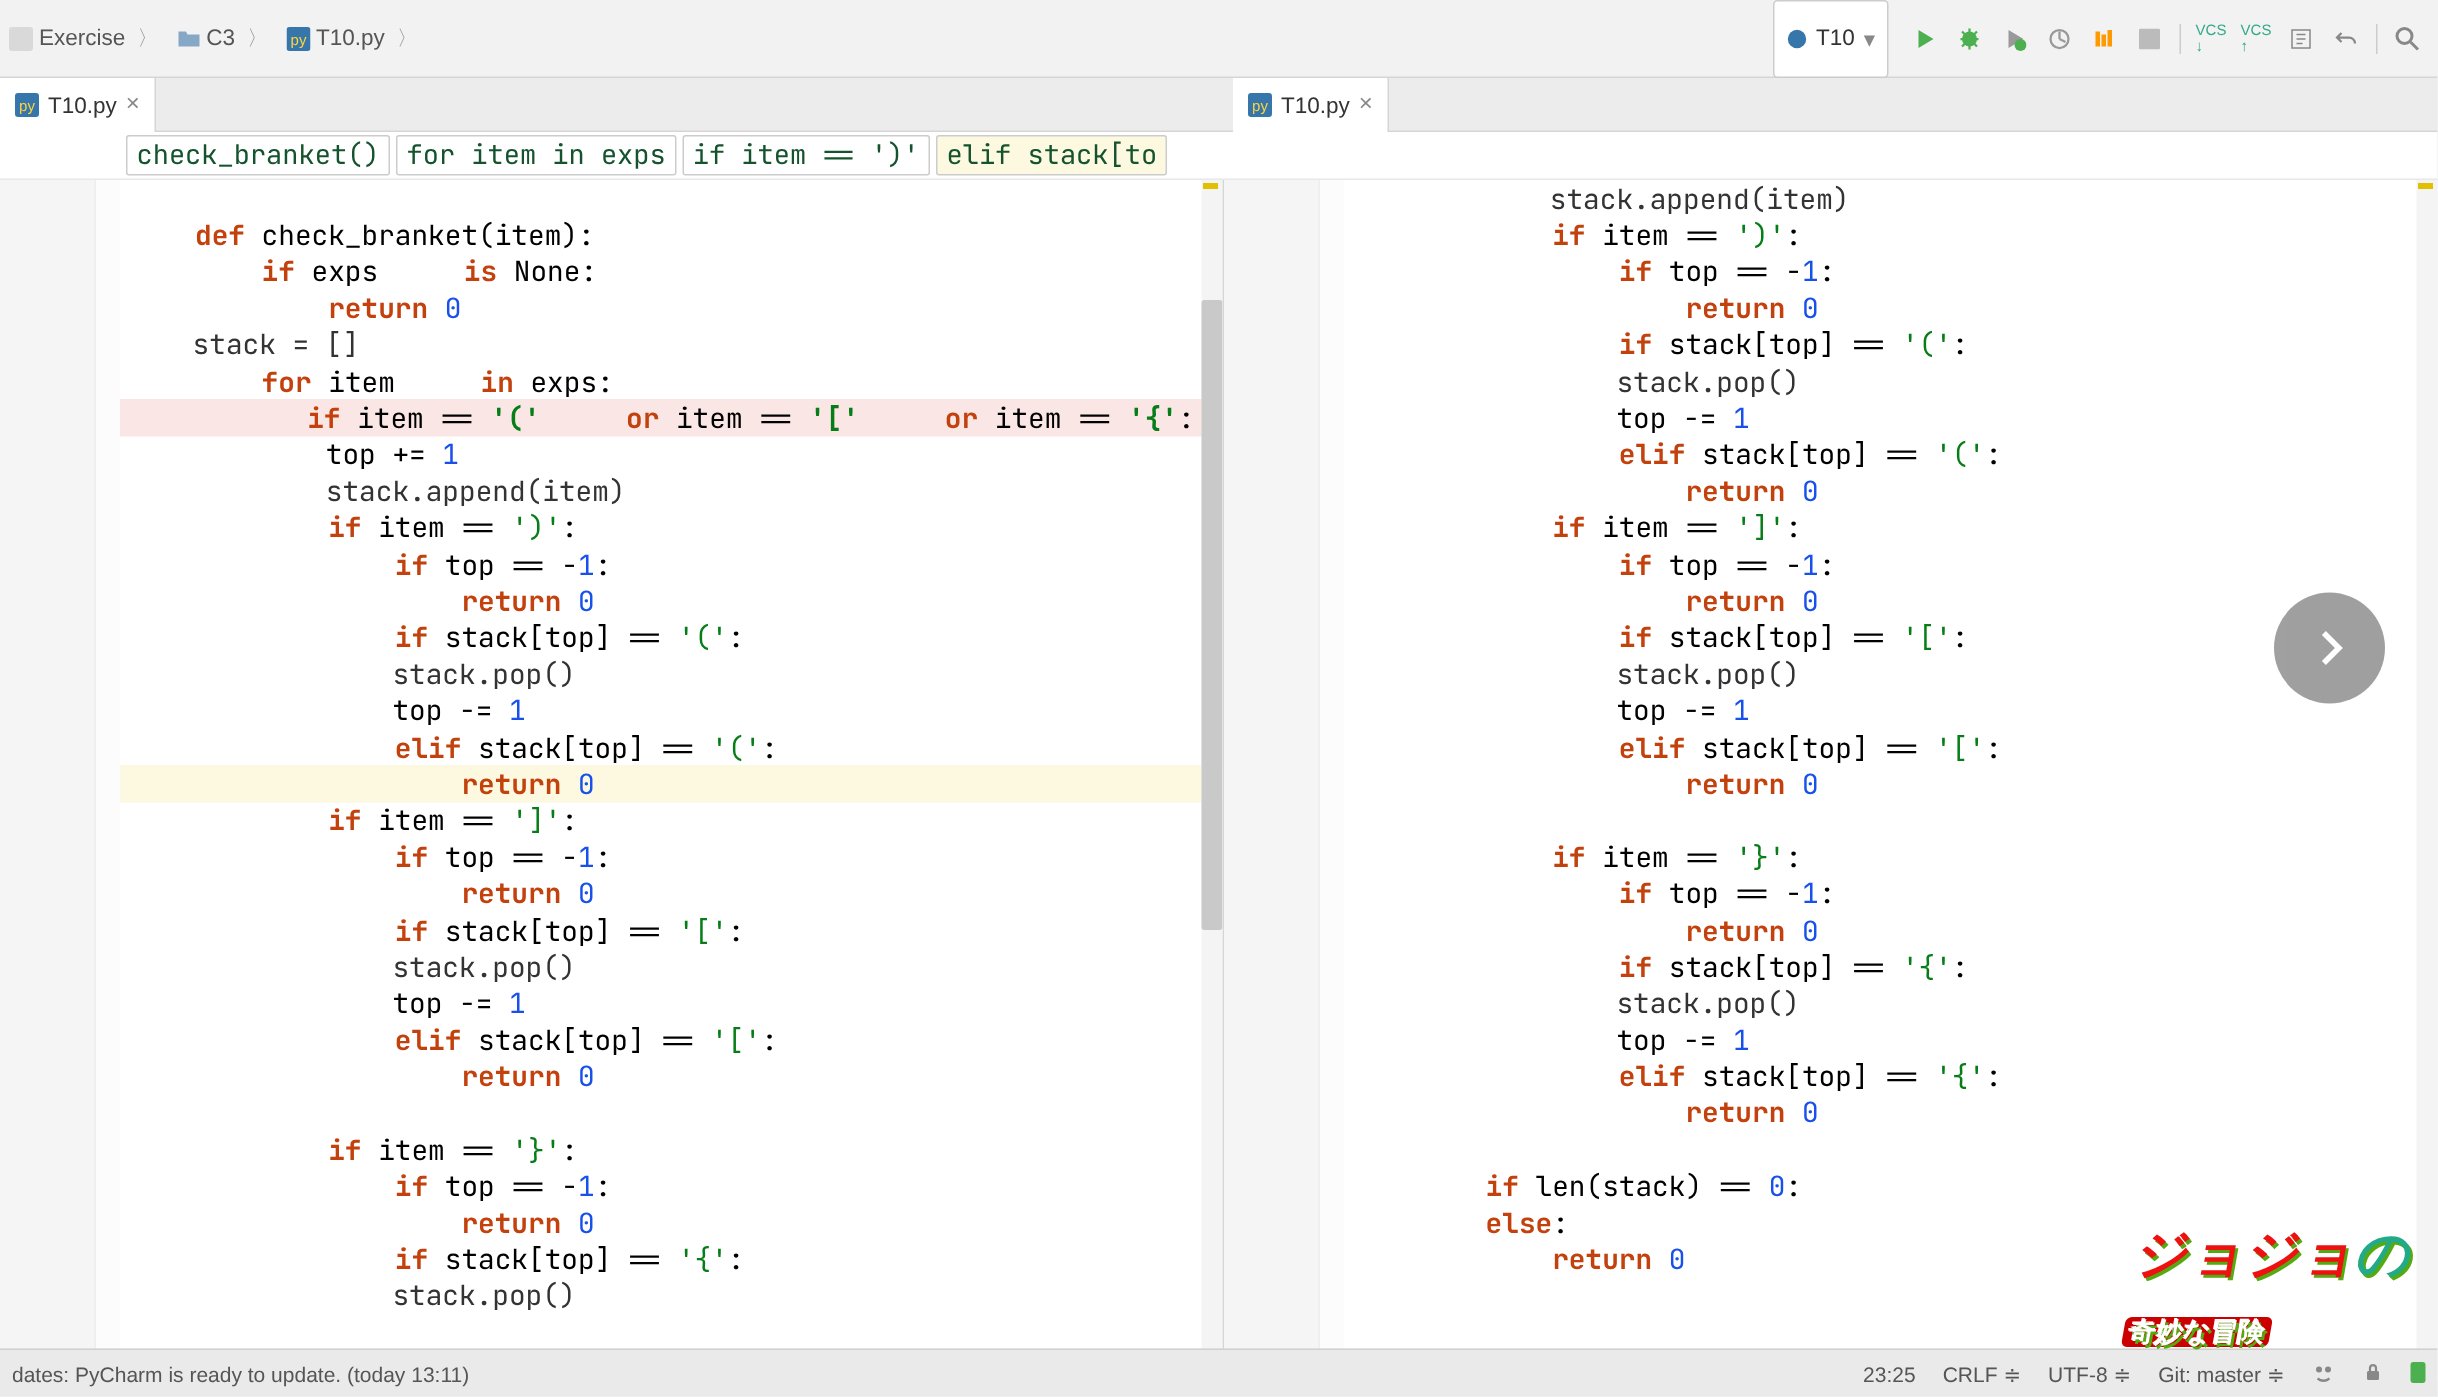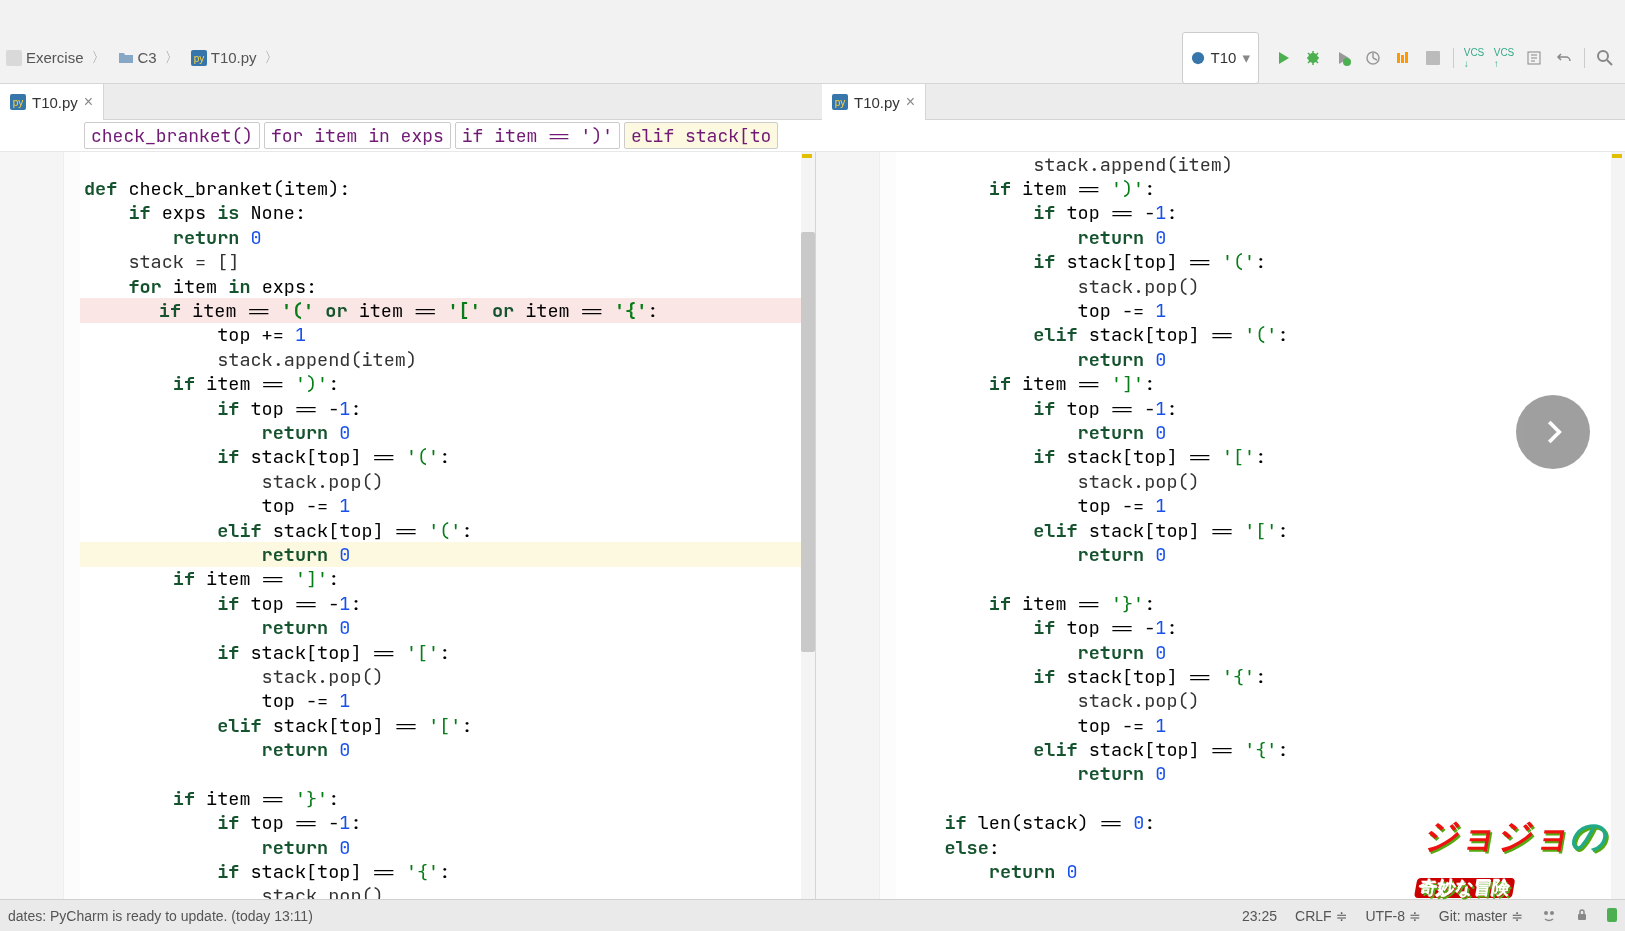--- a/index.html
+++ b/index.html
@@ -1,55 +1,55 @@
 <!DOCTYPE html>
 <html><head>
 <meta charset="utf-8">
 <style>
   * { margin:0; padding:0; box-sizing:border-box; }
   body { font-family: -apple-system, "Segoe UI", Arial, sans-serif; font-size:13px; background:#f2f2f2; color:#333; width:1625px; height:931px; overflow:hidden; position:relative; }
   
   
-  .topbar { height:52px; background:#f2f2f2; border-bottom:1px solid #d5d5d5; display:flex; align-items:center; justify-content:space-between; padding:0 6px 0 0;margin-top:32px; }
+  .topbar { height:52px; background:#f2f2f2; border-bottom:1px solid #d5d5d5; display:flex; align-items:center; justify-content:space-between; padding:0 6px 0 0; }
   .breadcrumbs { display:flex; align-items:center; height:100%; font-size:15px; color:#555; }
   .crumb { display:flex; align-items:center; padding:0 6px; height:100%; gap:4px; }
   .crumb .chev { color:#999; margin-left:4px; font-size:14px;}
   .toolbar { display:flex; align-items:center; gap:2px; }
   .runsel { display:flex; align-items:center; background:#fff; border:1px solid #ccc; border-radius:3px; padding:16px 8px; gap:6px; margin-right:8px; font-size:15px;}
   .tbtn { width:28px; height:28px; display:flex; align-items:center; justify-content:center; border-radius:3px; }
   .sep { width:1px; height:20px; background:#ccc; margin:0 4px; }
   .pyfile-icon { width:16px; height:16px; }
   .folder-icon { fill:#87a7c7; }
   
   
   .tabs-row { height:36px; background:#ececec; border-bottom:1px solid #d5d5d5; display:flex; }
   .tab-group { display:flex; }
   .tab-group.right { position:absolute; left:822px; }
   .tab { display:flex; align-items:center; gap:6px; padding:0 10px; height:36px; background:#fff; border-right:1px solid #d5d5d5; font-size:15px; }
   .tab .close { color:#888; font-size:16px; }
   
   
-  .code-crumbs { height:32px; background:#fff; border-bottom:1px solid #e8e8e8; display:flex; align-items:center; padding-left:84px; gap:4px; font-family:"JetBrains Mono","Consolas",monospace; font-size:18px; color:#701a75; overflow:hidden;}
+  .code-crumbs { height:32px; background:#fff; border-bottom:1px solid #e8e8e8; display:flex; align-items:center; padding-left:84px; gap:4px; font-family:"JetBrains Mono","Consolas",monospace; font-size:18px; color:#14532d; overflow:hidden;}
   .ccrumb { border:1px solid #ccc; border-radius:2px; padding:1px 6px; white-space:nowrap;}
   
   
   .editors { display:flex; height:800px; }
   .editor { position:relative; background:#fff; overflow:hidden; }
   .editor.left { flex:0 0 816px; border-right:1px solid #d5d5d5; }
   .editor.right { flex:1; }
   .gutter { position:absolute; left:0; top:0; width:64px; background:#f5f5f5; height:100%; border-right:1px solid #eee;}
   .fold-col { position:absolute; left:64px; width:16px; height:100%; background:#fcfcfc;}
   .line { display:flex; height:24.4px; align-items:center; font-family:"JetBrains Mono","Consolas",monospace; font-size:18.5px; white-space:pre; }
   .lno { width:64px; text-align:right; padding-right:18px; color:#aaa; background:#f5f5f5; font-size:16px;}
   .fold { width:16px; color:#bbb; font-size:10px; text-align:center;}
   .code { padding-left:4px; flex:1; }
   .editor.left .line.bp { background:#fbe6e6; }
   .editor.left .line.cur { background:#fdf9e0; }
   .bp-dot { position:absolute; left:46px; width:12px; height:12px; background:#db5860; border-radius:50%; }
-  .kw { color:#14532d; font-weight:bold; }
+  .kw { color:#c2410c; font-weight:bold;margin-left:46px; }
   .num { color:#1750eb; }
   .str { color:#067d17; }
   .strh { color:#067d17; font-weight:bold;}
   .id { color:#000; }
   
   .mini-hi { position:absolute; right:3px; width:10px; height:4px; }
   .mh-warn { background:#e0c000; }
   
   .round-next { position:absolute; right:35px; top:395px; width:74px; height:74px; background:#888; border-radius:50%; display:flex; align-items:center; justify-content:center; opacity:.8;}
   .round-next svg { stroke:#fff; }

